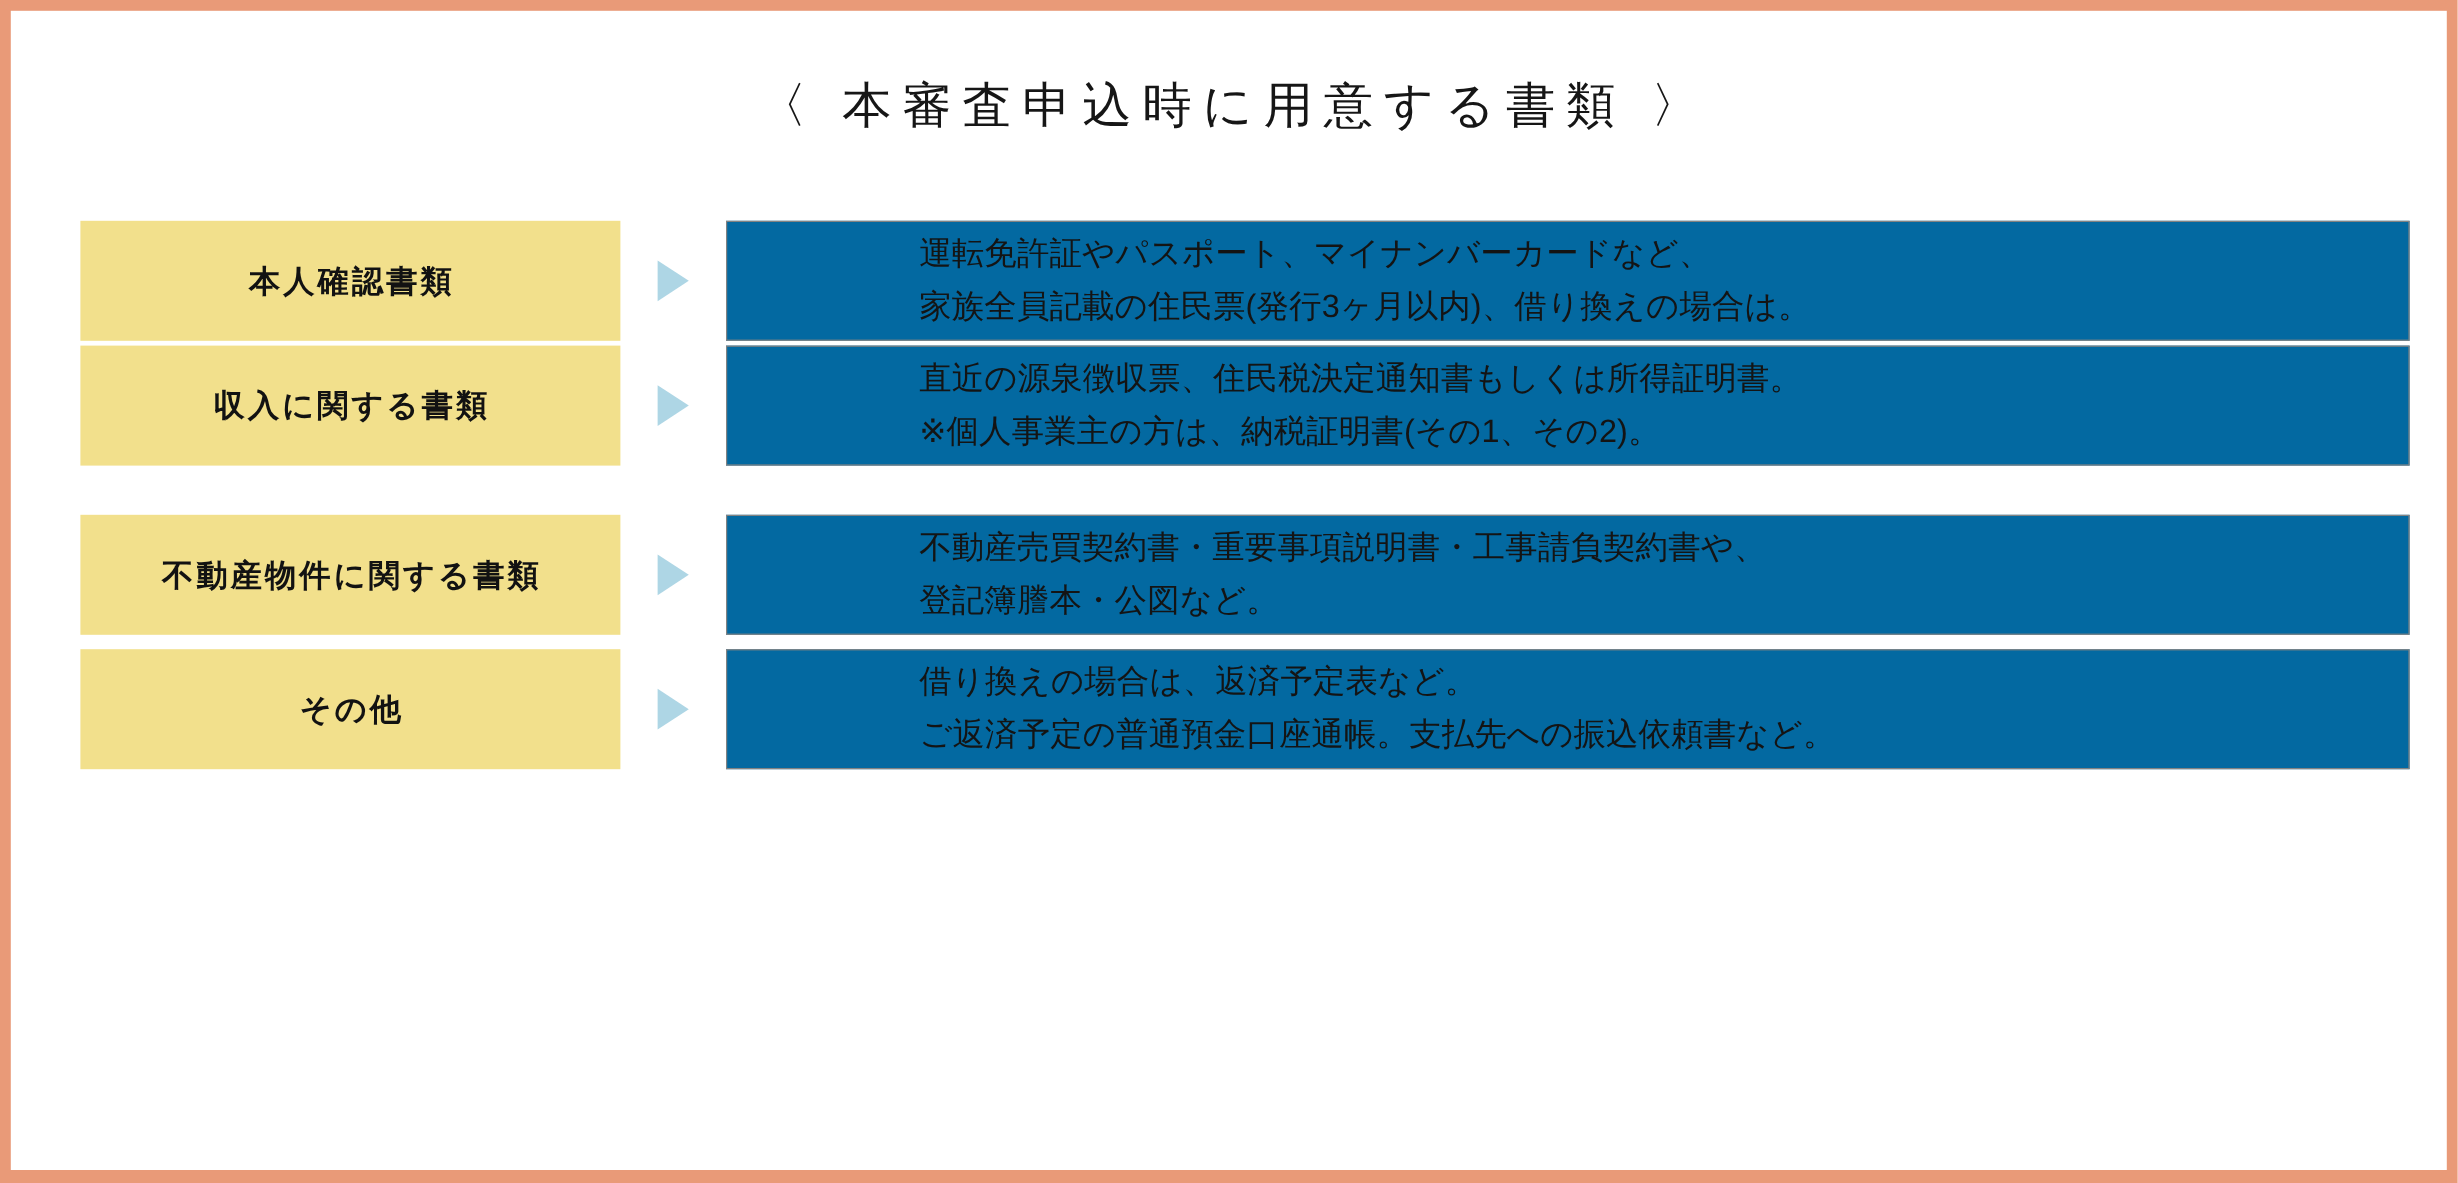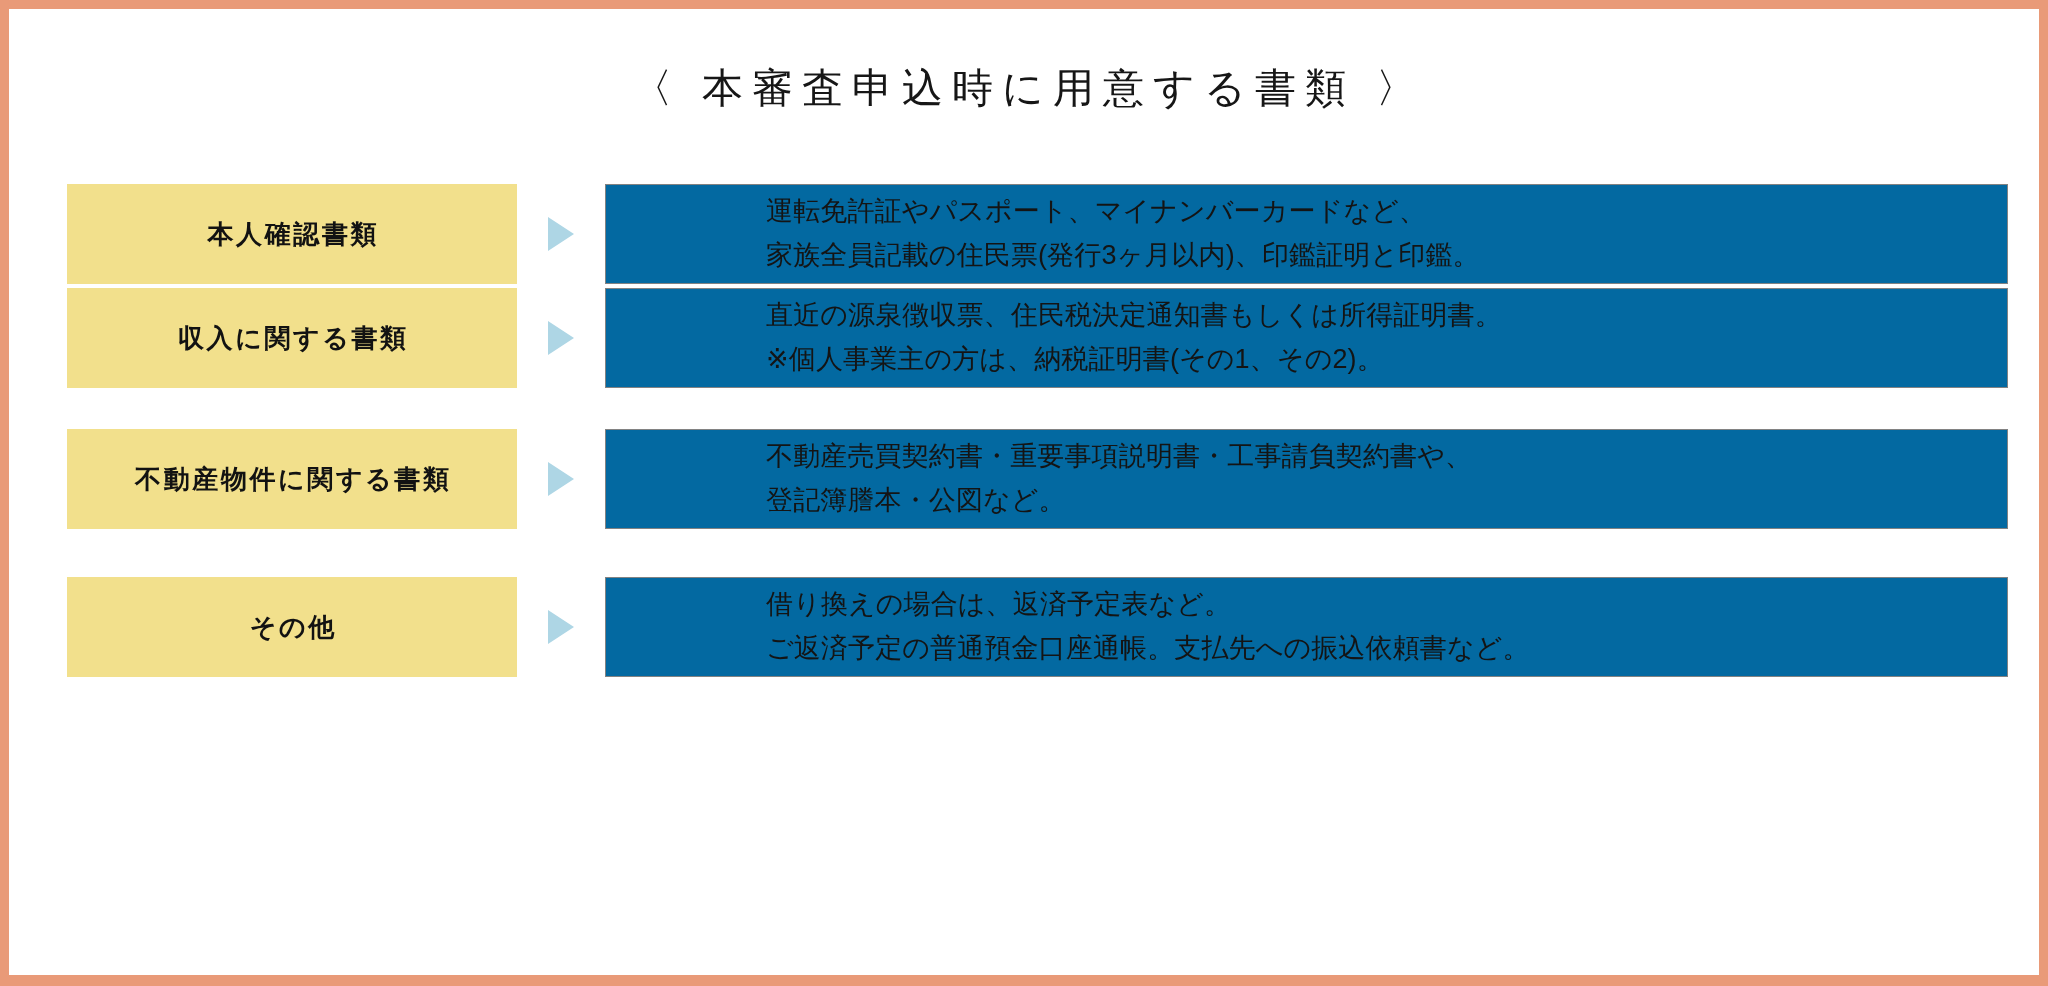--- a/index.html
+++ b/index.html
@@ -51,21 +51,21 @@
     position: absolute;
     left: 58px;
     right: 31px;
     height: 100px;
     display: flex;
     align-items: stretch;
   }
   .row-1 { top: 143px; margin-top: 32px; }
   .row-2 { top: 279px; }
   .row-3 { top: 420px; border-radius: 15px; }
-  .row-4 { top: 568px; }
+  .row-4 { top: 532px; }
 
   .label-box {
     flex: 0 0 450px;
     background: #f2e08c;
     display: flex;
     align-items: center;
     justify-content: center;
     color: #121212;
     font-weight: bold;
     font-size: 26px;
@@ -116,21 +116,21 @@
 
     <div class="row row-1">
       <div class="label-box">
         <span>本人確認書類</span>
       </div>
       <div class="arrow-cell">
         <div class="arrow"></div>
       </div>
       <div class="desc-box">
         <div class="desc-line">運転免許証やパスポート、マイナンバーカードなど、</div>
-        <div class="desc-line">家族全員記載の住民票(発行3ヶ月以内)、印鑑証明と印鑑。</div>
+        <div class="desc-line">家族全員記載の住民票(発行3ヶ月以内)、借り換えの場合は。</div>
       </div>
     </div>
 
     <div class="row row-2">
       <div class="label-box">
         <span>収入に関する書類</span>
       </div>
       <div class="arrow-cell">
         <div class="arrow"></div>
       </div>

